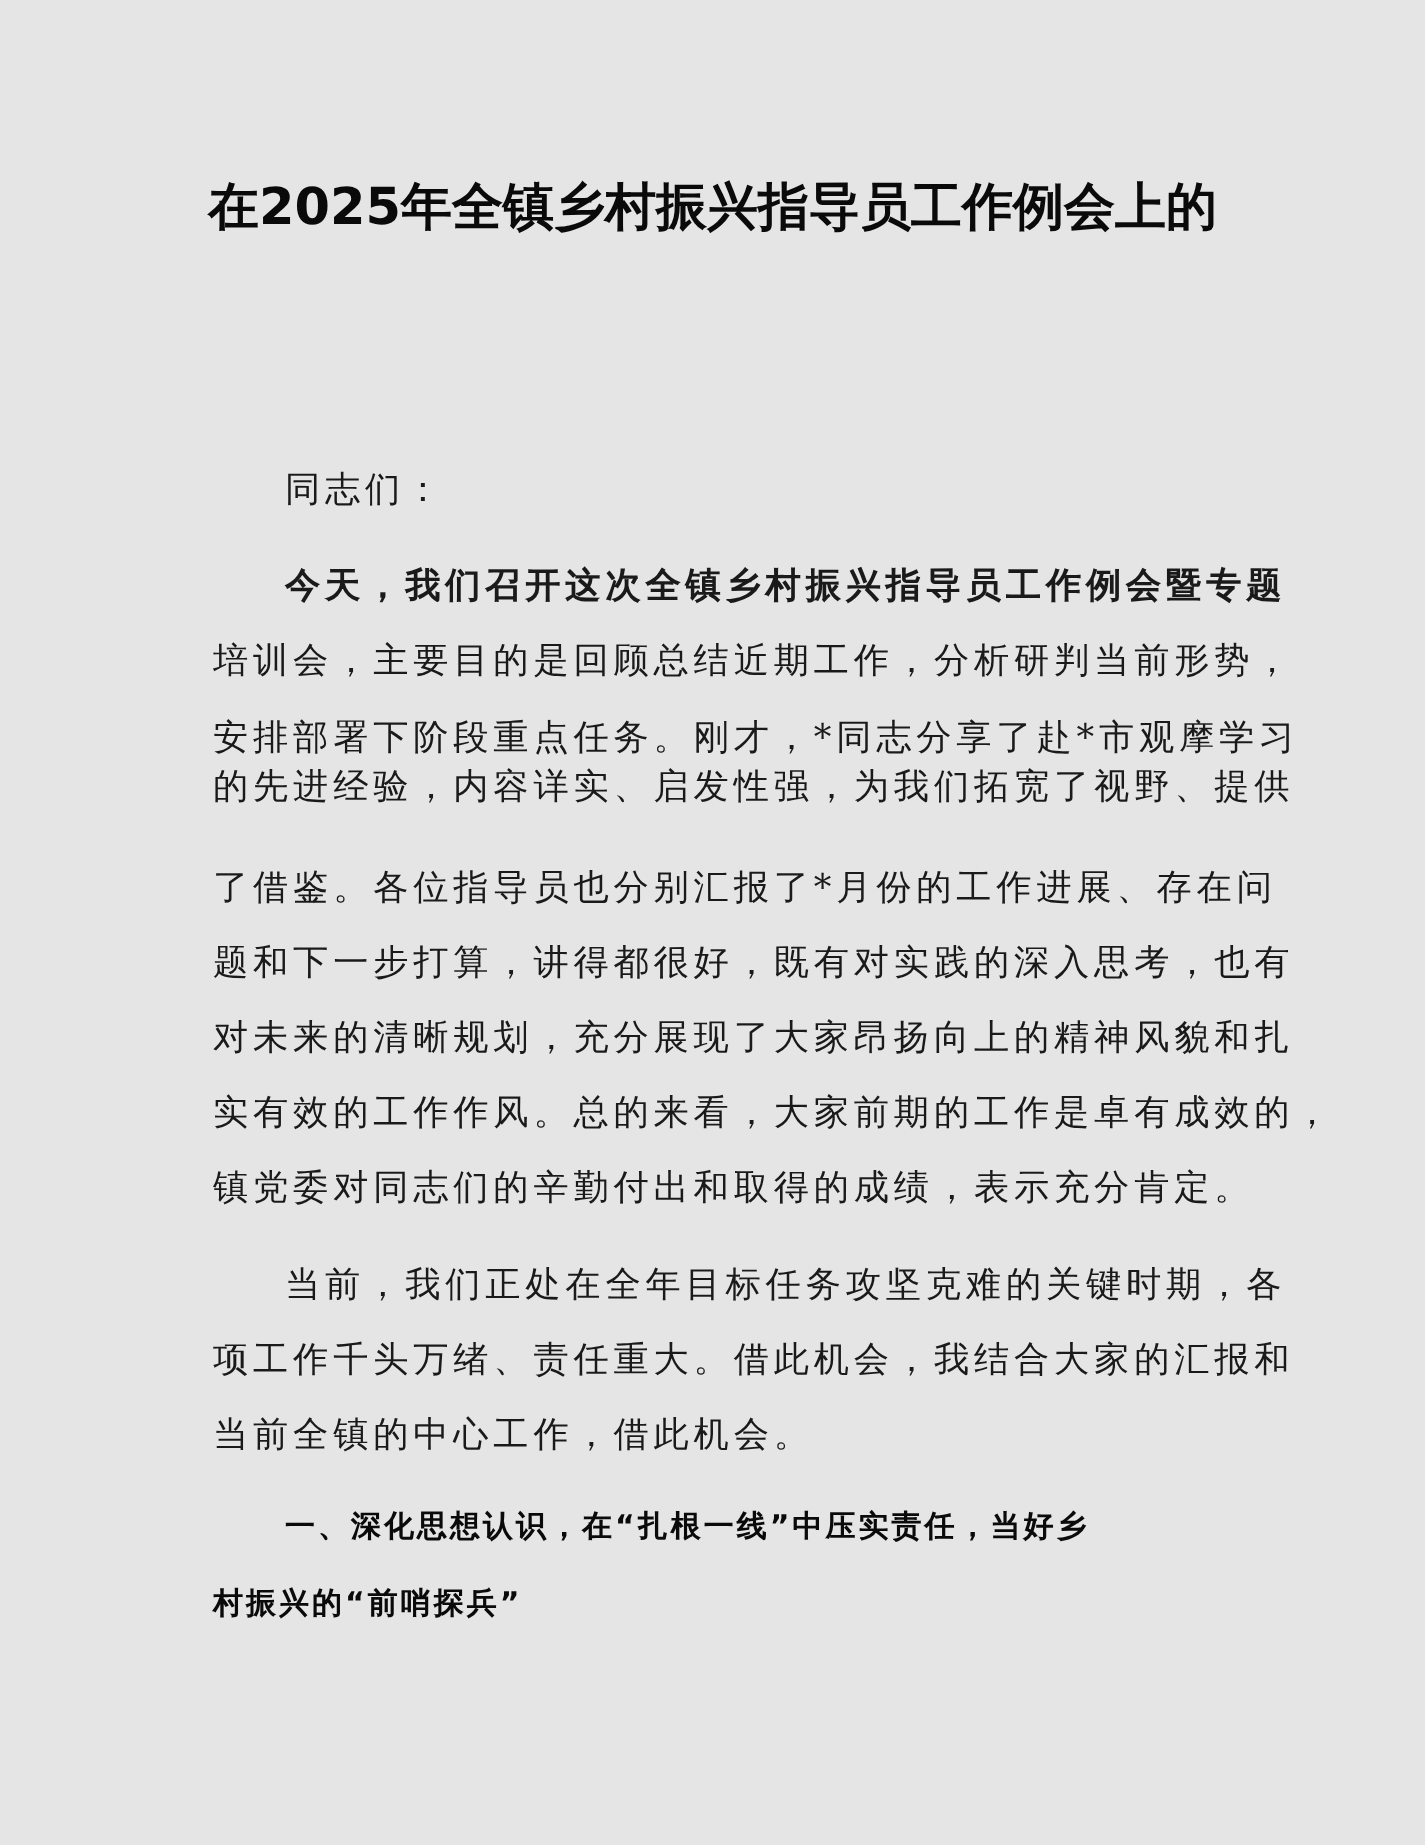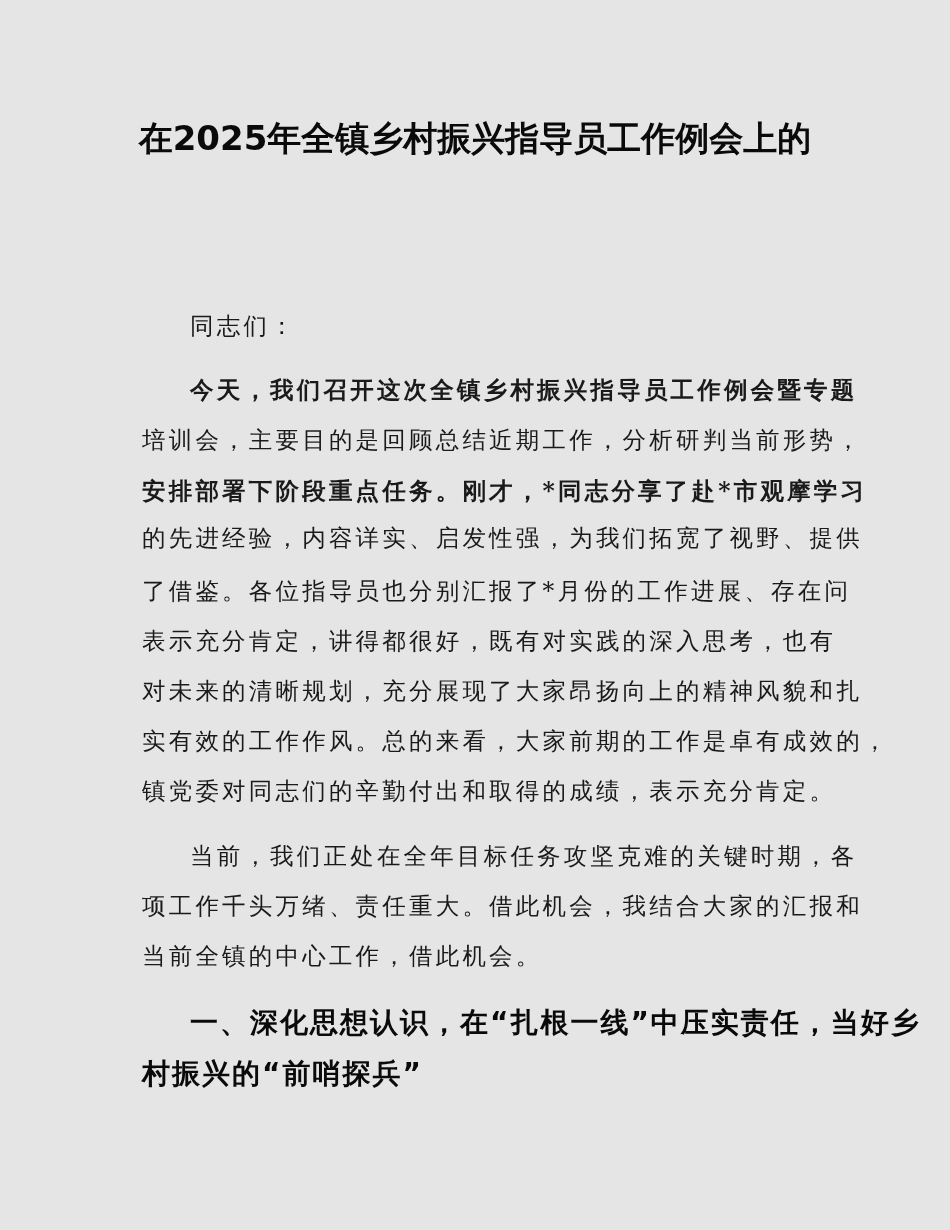--- a/index.html
+++ b/index.html
@@ -45,21 +45,21 @@
     }
     .line {
       position: absolute;
       left: 0;
       white-space: nowrap;
       letter-spacing: 3.2px;
     }
     .heading {
       font-family: "DejaVu Sans", "Liberation Sans", sans-serif;
       font-weight: bold;
-      font-size: 28px;
+      font-size: 20px;
       color: #0a0a0a;
       letter-spacing: 2px;
     }
     .indent { left: 48px; }
   </style>
 </head>
 <body>
 
 <div class="page">
 
@@ -67,24 +67,24 @@
     <div>在2025年全镇乡村振兴指导员工作例会上的</div>
   </div>
 
   <div class="body-text" style="top:0;height:878px;">
 
     <div class="line indent" style="top:310px;">同志们：</div>
 
     <div>
       <div class="line indent" style="top:374px;font-weight:bold;">今天，我们召开这次全镇乡村振兴指导员工作例会暨专题</div>
       <div class="line" style="top:424px;">培训会，主要目的是回顾总结近期工作，分析研判当前形势，</div>
-      <div class="line" style="top:475px;font-weight:bold;">安排部署下阶段重点任务。刚才，*同志分享了赴*市观摩学习</div>
-      <div class="line" style="top:522px;">的先进经验，内容详实、启发性强，为我们拓宽了视野、提供</div>
+      <div class="line" style="top:475px;">安排部署下阶段重点任务。刚才，*同志分享了赴*市观摩学习</div>
+      <div class="line" style="top:508px;">的先进经验，内容详实、启发性强，为我们拓宽了视野、提供</div>
       <div class="line" style="top:575px;">了借鉴。各位指导员也分别汇报了*月份的工作进展、存在问</div>
-      <div class="line" style="top:625px;">表示充分肯定，讲得都很好，既有对实践的深入思考，也有</div>
+      <div class="line" style="top:625px;">题和下一步打算，讲得都很好，既有对实践的深入思考，也有</div>
       <div class="line" style="top:675px;">对未来的清晰规划，充分展现了大家昂扬向上的精神风貌和扎</div>
       <div class="line" style="top:725px;text-align:center;">实有效的工作作风。总的来看，大家前期的工作是卓有成效的，</div>
       <div class="line" style="top:775px;">镇党委对同志们的辛勤付出和取得的成绩，表示充分肯定。</div>
     </div>
 
     <div>
       <div class="line indent" style="top:840px;">当前，我们正处在全年目标任务攻坚克难的关键时期，各</div>
       <div class="line" style="top:890px;">项工作千头万绪、责任重大。借此机会，我结合大家的汇报和</div>
       <div class="line" style="top:940px;">当前全镇的中心工作，借此机会。</div>
     </div>

